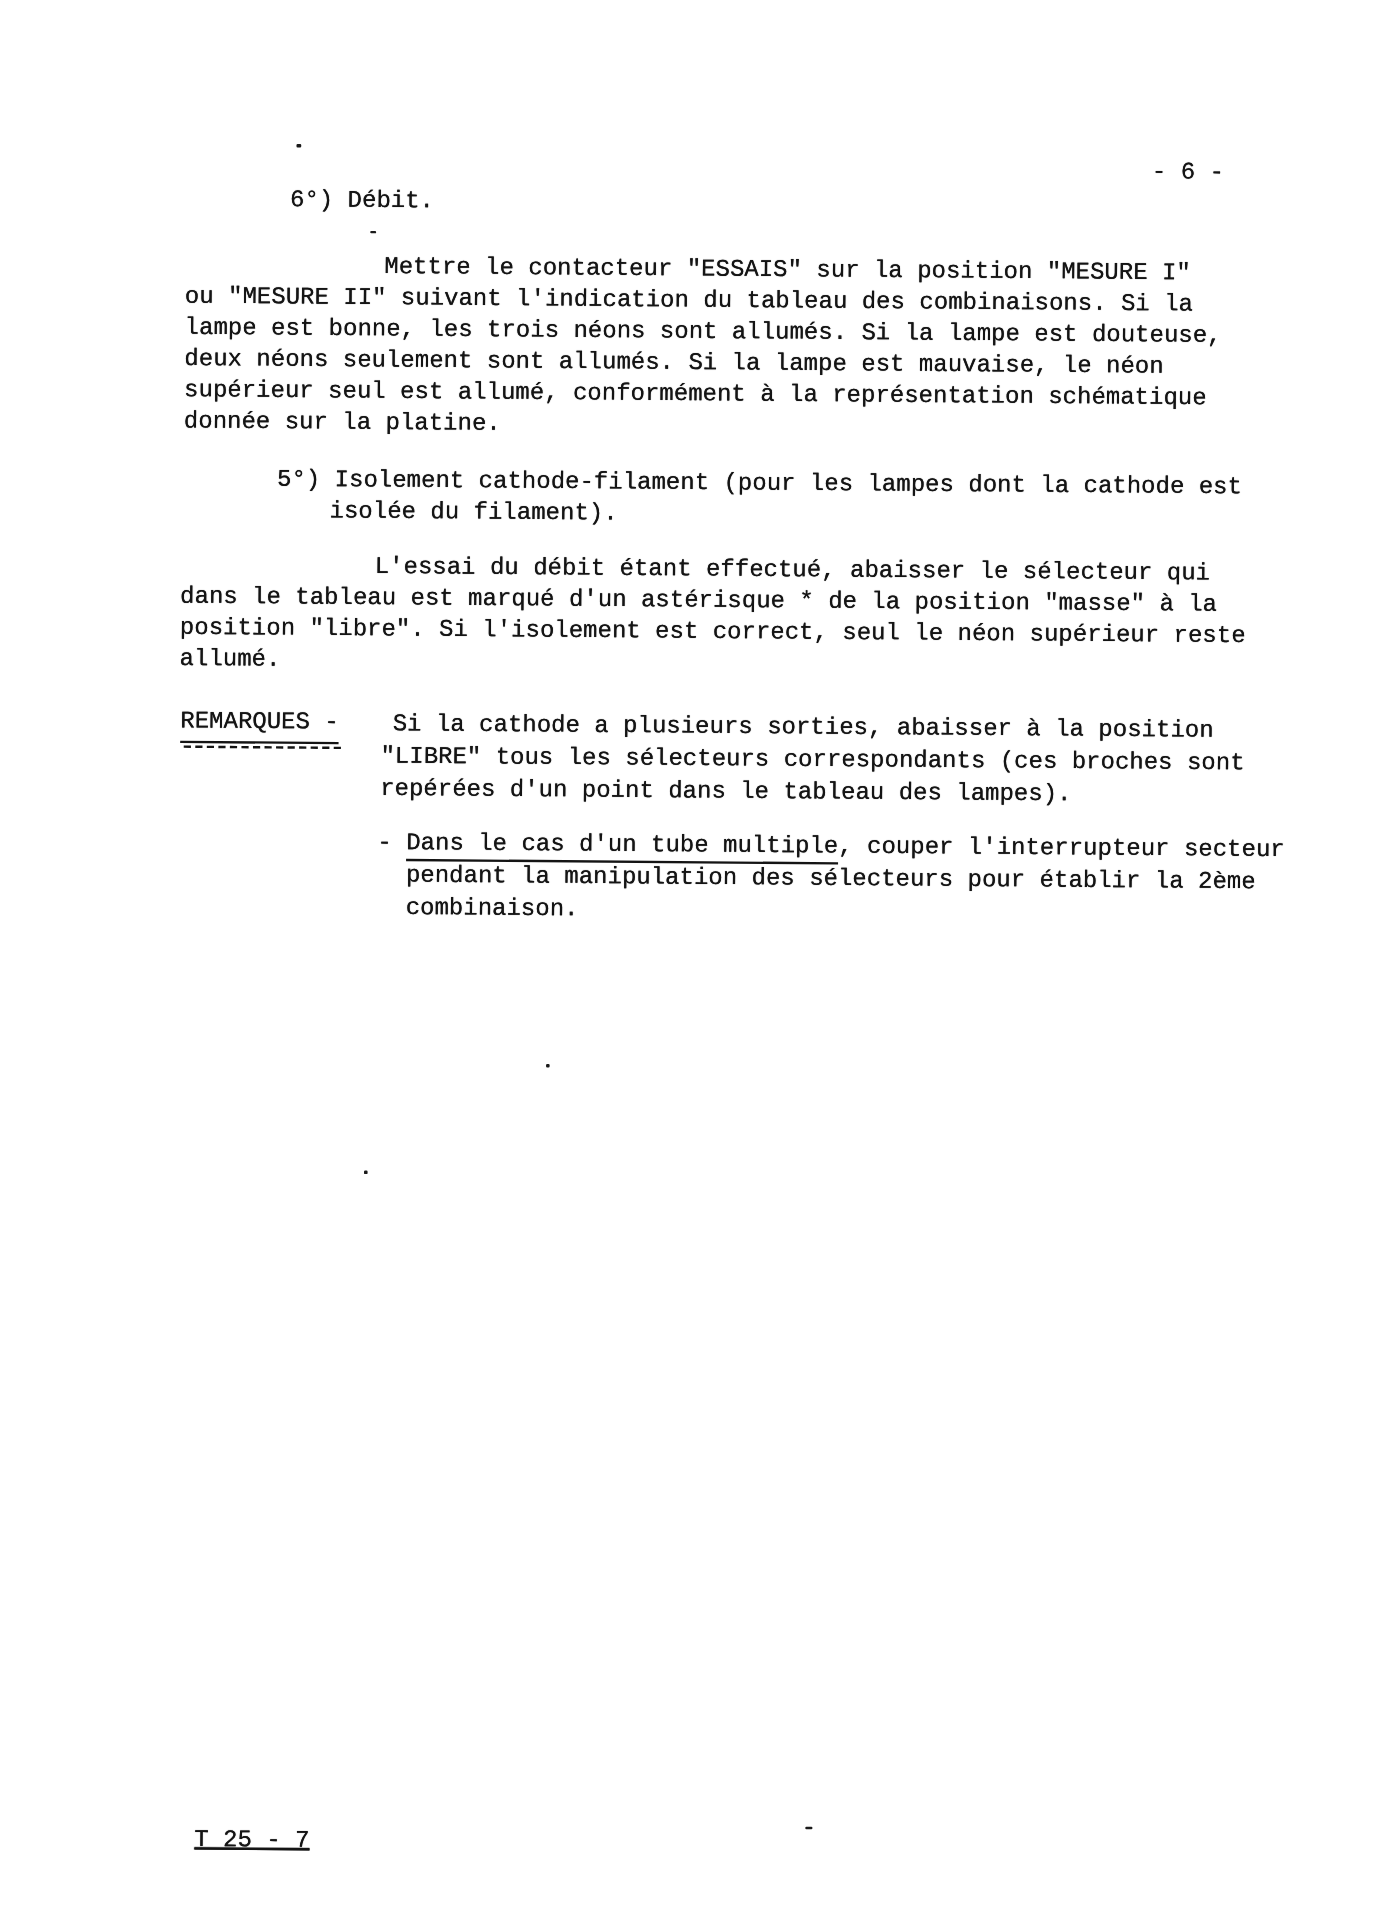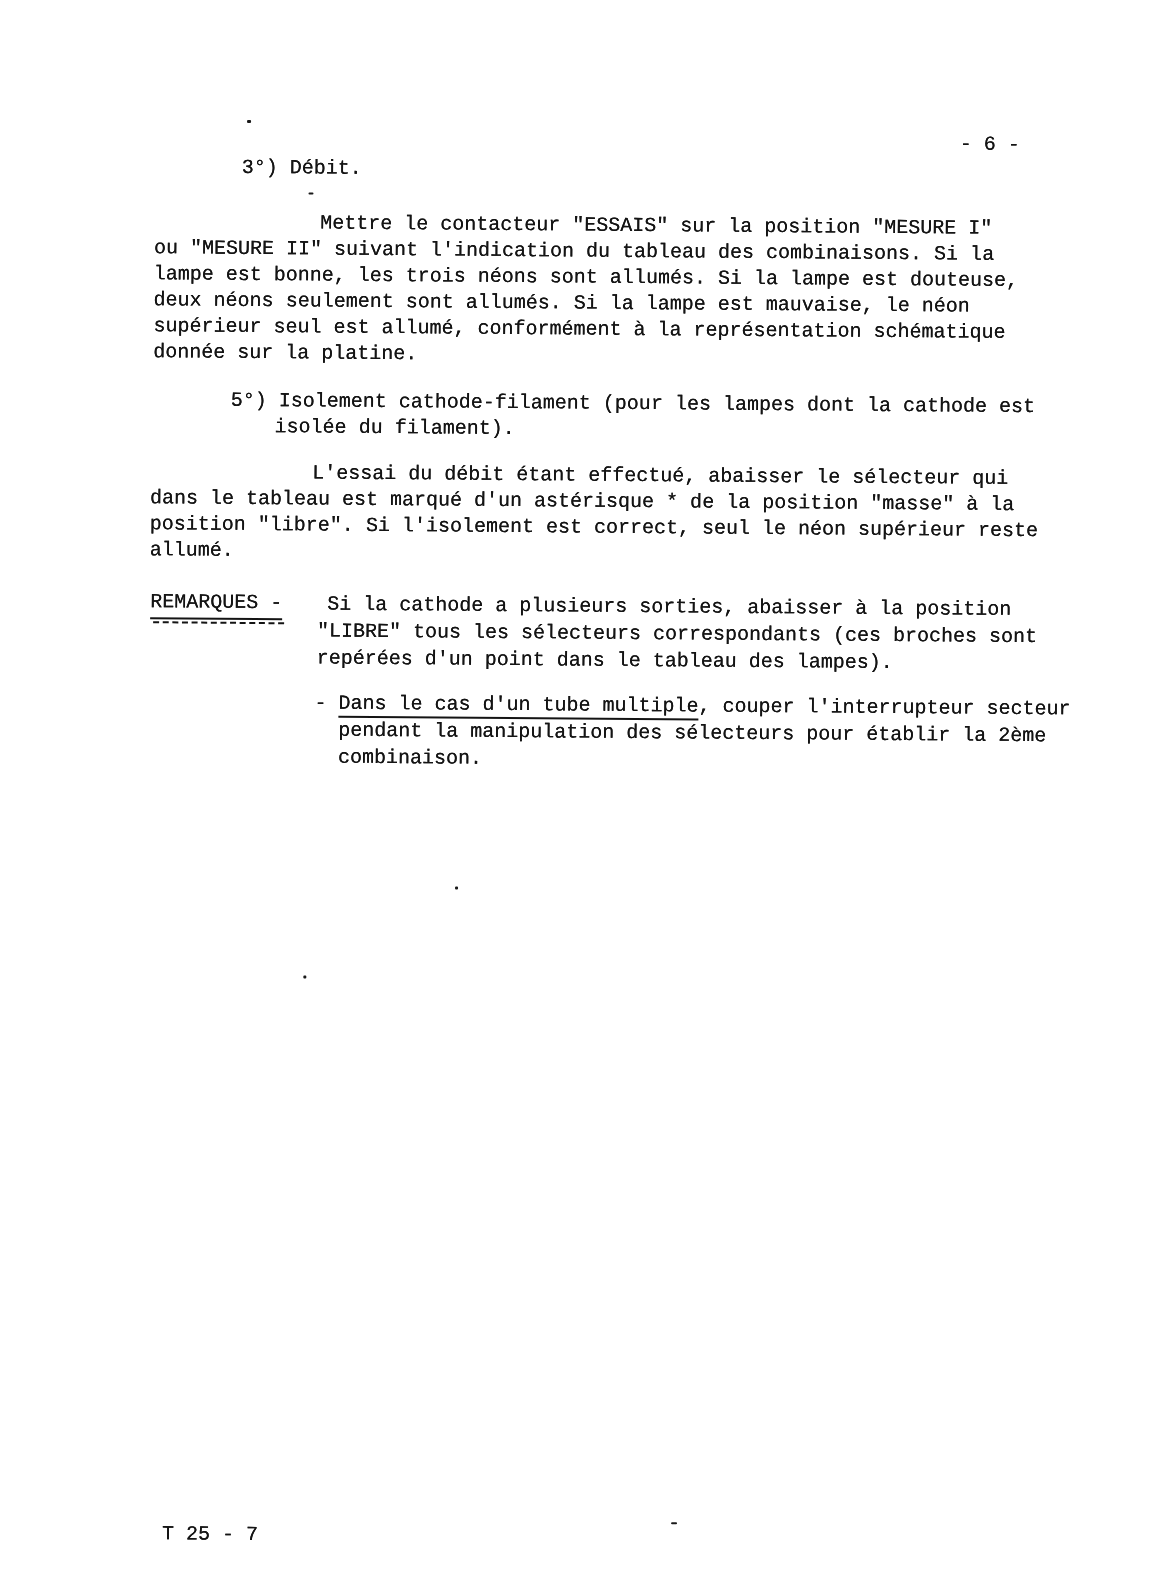--- a/index.html
+++ b/index.html
@@ -41,21 +41,21 @@
   .para1 .first { margin-left: 166px; }
   .heading5  { left: 234px; top: 386px; }
   .heading5 .second { margin-left: 44px; }
   .para2     { left: 154px; top: 458px; }
   .para2 .first { margin-left: 162px; }
   .remarks-label { left: 155px; top: 588px; }
   .remarks-note1 { left: 322px; top: 588px; }
   .remarks-note1 .first { margin-left: 10px; }
   .remarks-note2 { left: 320px; top: 687px; }
   .remarks-note2 .cont { margin-left: 24px; }
-  .footer    { left: 174px; top: 1520px; }
+  .footer    { left: 174px; top: 1520px; text-decoration: underline; }
 
   
   .dbl-underline {
     display: inline-block;
     border-bottom: 2px solid #141414;
     padding-bottom: 2px;
     position: relative;
   }
   .dbl-underline::after {
     content: "";
@@ -78,21 +78,21 @@
   }
 </style>
 </head>
 <body>
 
 <div class="sheet">
   <div class="content">
 
     <div class="block pagenum line">- 6 -</div>
 
-    <div class="block heading4 line">3°) Débit.</div>
+    <div class="block heading4 line">6°) Débit.</div>
 
     <div class="block para1">
       <div class="line first">Mettre le contacteur "ESSAIS" sur la position "MESURE I"</div>
       <div class="line">ou "MESURE II" suivant l'indication du tableau des combinaisons. Si la</div>
       <div class="line">lampe est bonne, les trois néons sont allumés. Si la lampe est douteuse,</div>
       <div class="line">deux néons seulement sont allumés. Si la lampe est mauvaise, le néon</div>
       <div class="line">supérieur seul est allumé, conformément à la représentation schématique</div>
       <div class="line">donnée sur la platine.</div>
     </div>
 

